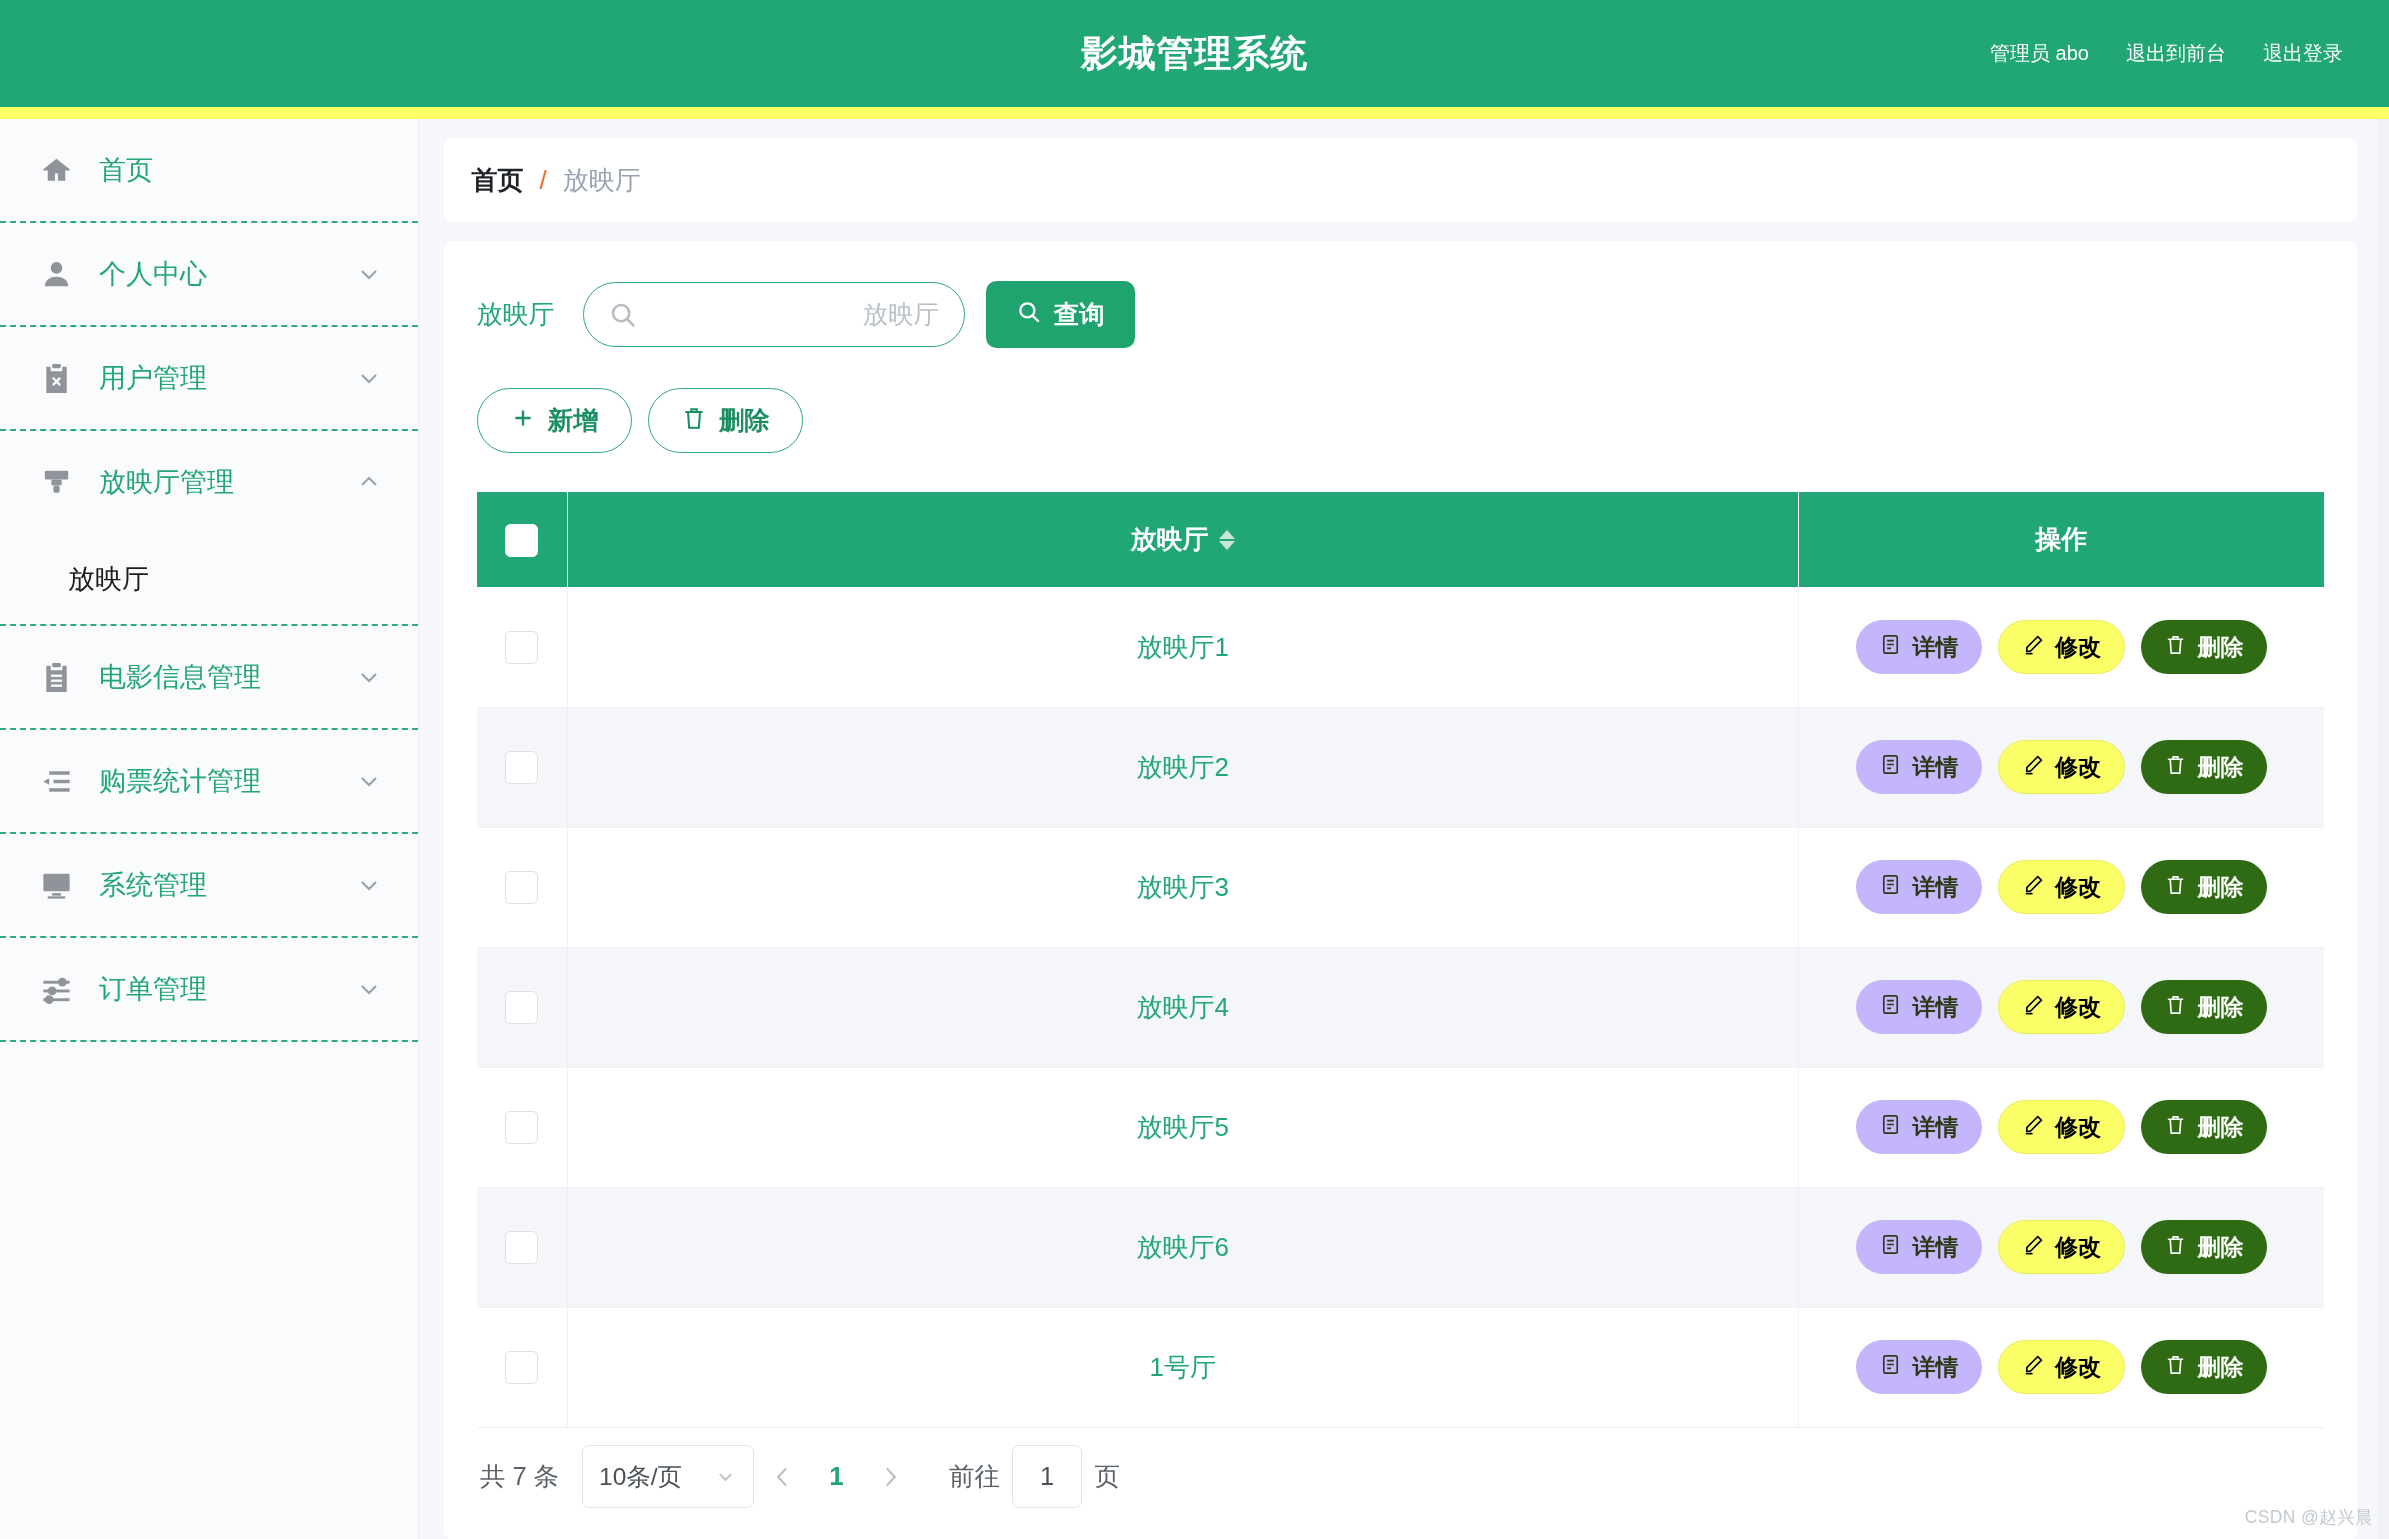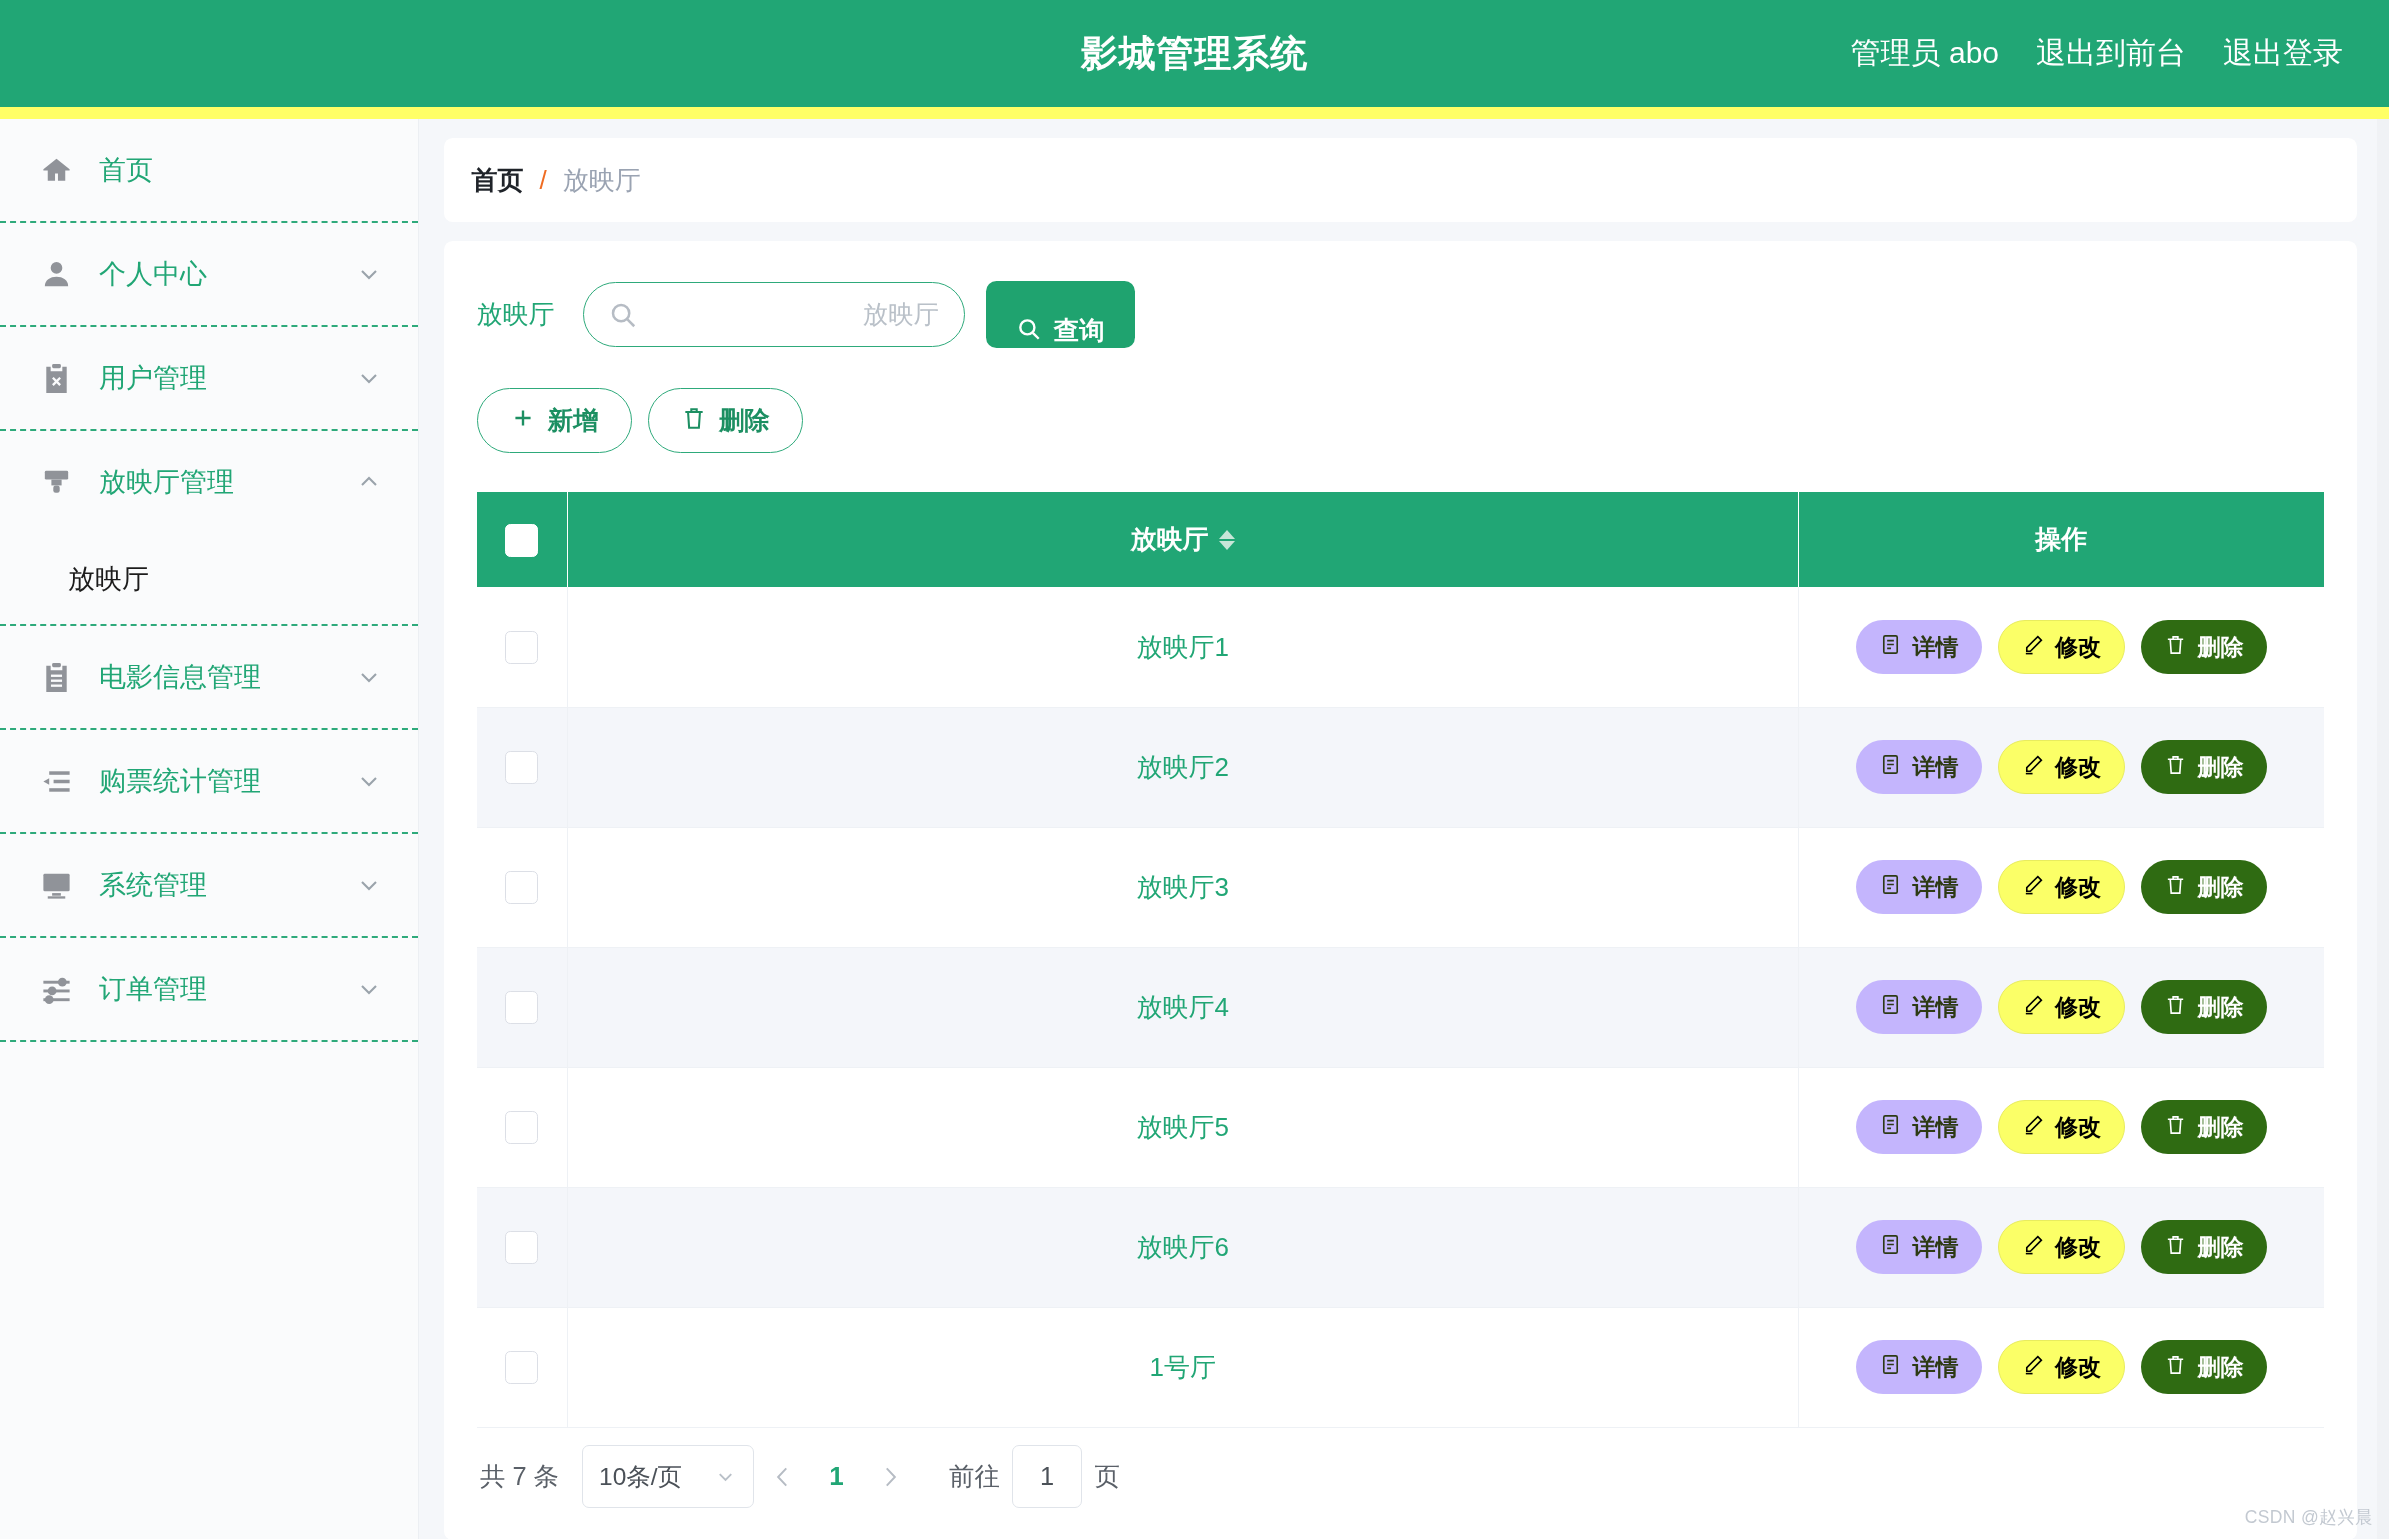--- a/index.html
+++ b/index.html
@@ -26,21 +26,21 @@
     letter-spacing: 0.9px;
   }
   .topbar-right {
     position: absolute;
     right: 46px; top: 0; bottom: 0;
     display: flex;
     align-items: center;
     gap: 37px;
   }
   .topbar-link {
-    font-size: 30px;
+    font-size: 20px;
     color: #ffffff;
     cursor: pointer;
     white-space: nowrap;
     text-align: center;
   }
   .yellow-strip { height: 12.3px; background: #ffff66; width: 100%; }
 
   
   .shell { display: flex; height: calc(1540px - 119px); }
 
@@ -140,21 +140,21 @@
   }
   .btn-query {
     background: #1fa36f;
     color: #fff;
     border: none;
     border-radius: 10.5px;
     height: 67px;
     padding: 0 30px;
     font-size: 25.4px;
     font-weight: 700;
-    display: inline-flex; align-items: flex-end; gap: 12.3px;
+    display: inline-flex; align-items: center; gap: 12.3px;
     cursor: pointer;
     font-family: inherit;
   }
   .btn-query svg { width: 26px; height: 26px; }
 
   
   .action-row { display: flex; gap: 16px; margin-top: 40px; }
   .btn-outline {
     background: #fff;
     border: 1.8px solid #2eaa7b;

